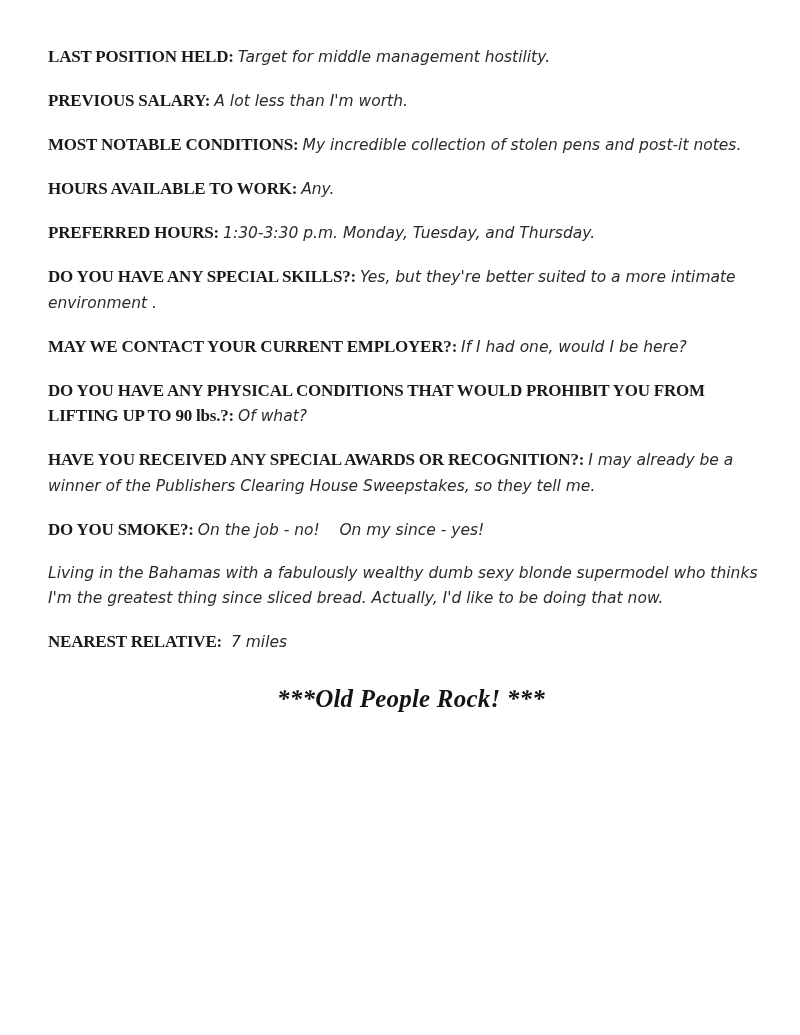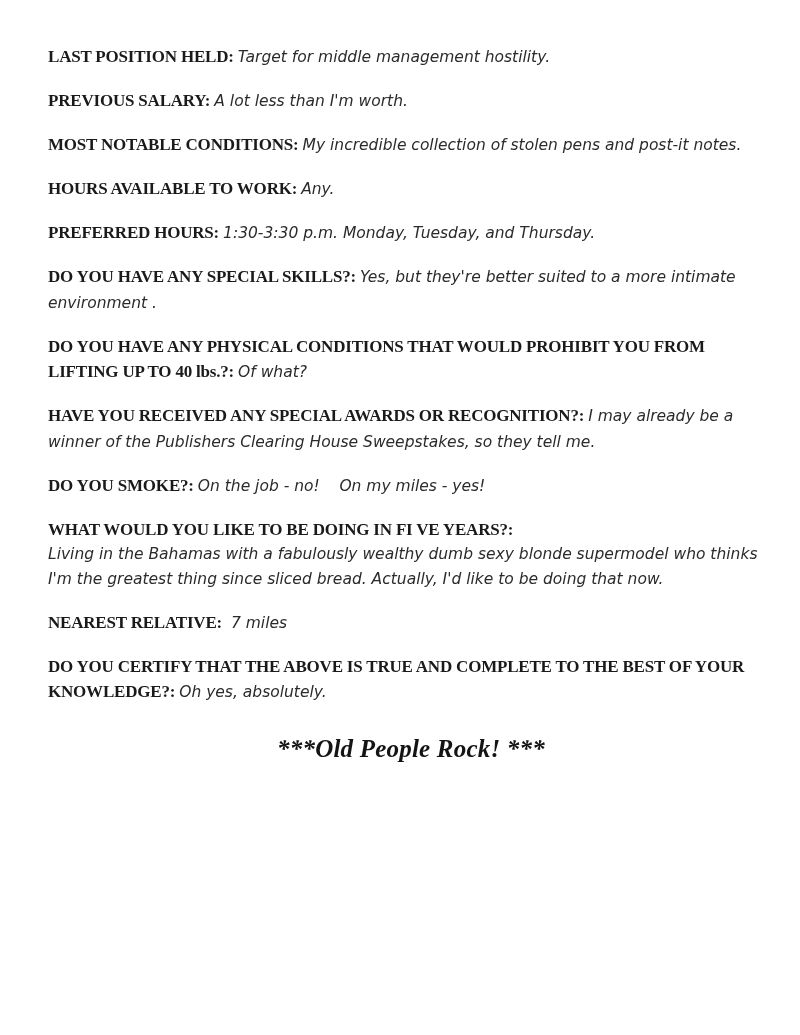--- a/index.html
+++ b/index.html
@@ -63,29 +63,29 @@
 
   <p class="qa"><span class="label">MOST NOTABLE CONDITIONS:</span> <span class="answer">My incredible collection of stolen pens and post-it notes.</span></p>
 
 
   <p class="qa"><span class="label">HOURS AVAILABLE TO WORK:</span> <span class="answer">Any.</span></p>
 
   <p class="qa"><span class="label">PREFERRED HOURS:</span> <span class="answer">1:30-3:30 p.m. Monday, Tuesday, and Thursday.</span></p>
 
   <p class="qa"><span class="label">DO YOU HAVE ANY SPECIAL SKILLS?:</span> <span class="answer">Yes, but they're better suited to a more intimate environment .</span></p>
 
+  <p class="qa"><span class="label">MAY WE CONTACT YOUR CURRENT EMPLOYER?:</span> <span class="answer">If I had one, would I be here?</span></p>
 
-  <p class="qa"><span class="label">DO YOU HAVE ANY PHYSICAL CONDITIONS THAT WOULD PROHIBIT YOU FROM LIFTING UP TO 40 lbs.?:</span> <span class="answer">Of what?</span></p>
+  <p class="qa"><span class="label">DO YOU HAVE ANY PHYSICAL CONDITIONS THAT WOULD PROHIBIT YOU FROM LIFTING UP TO 90 lbs.?:</span> <span class="answer">Of what?</span></p>
 
 
   <p class="qa"><span class="label">HAVE YOU RECEIVED ANY SPECIAL AWARDS OR RECOGNITION?:</span> <span class="answer">I may already be a winner of the Publishers Clearing House Sweepstakes, so they tell me.</span></p>
 
-  <p class="qa"><span class="label">DO YOU SMOKE?:</span> <span class="answer">On the job - no!    On my miles - yes!</span></p>
+  <p class="qa"><span class="label">DO YOU SMOKE?:</span> <span class="answer">On the job - no!    On my since - yes!</span></p>
 
-  <p class="qa"><span class="label">WHAT WOULD YOU LIKE TO BE DOING IN FI VE YEARS?:</span><span class="answer block">Living in the Bahamas with a fabulously wealthy dumb sexy blonde supermodel who thinks I'm the greatest thing since sliced bread. Actually, I'd like to be doing that now.</span></p>
+  <p class="qa"><span class="answer block">Living in the Bahamas with a fabulously wealthy dumb sexy blonde supermodel who thinks I'm the greatest thing since sliced bread. Actually, I'd like to be doing that now.</span></p>
 
   <p class="qa"><span class="label">NEAREST RELATIVE:</span> <span class="answer"> 7 miles</span></p>
 
-  <p class="qa"><span class="label">DO YOU CERTIFY THAT THE ABOVE IS TRUE AND COMPLETE TO THE BEST OF YOUR KNOWLEDGE?:</span> <span class="answer">Oh yes, absolutely.</span></p>
 
   <p class="footer">***Old People Rock! ***</p>
 
 </div>
 
 </body></html>

